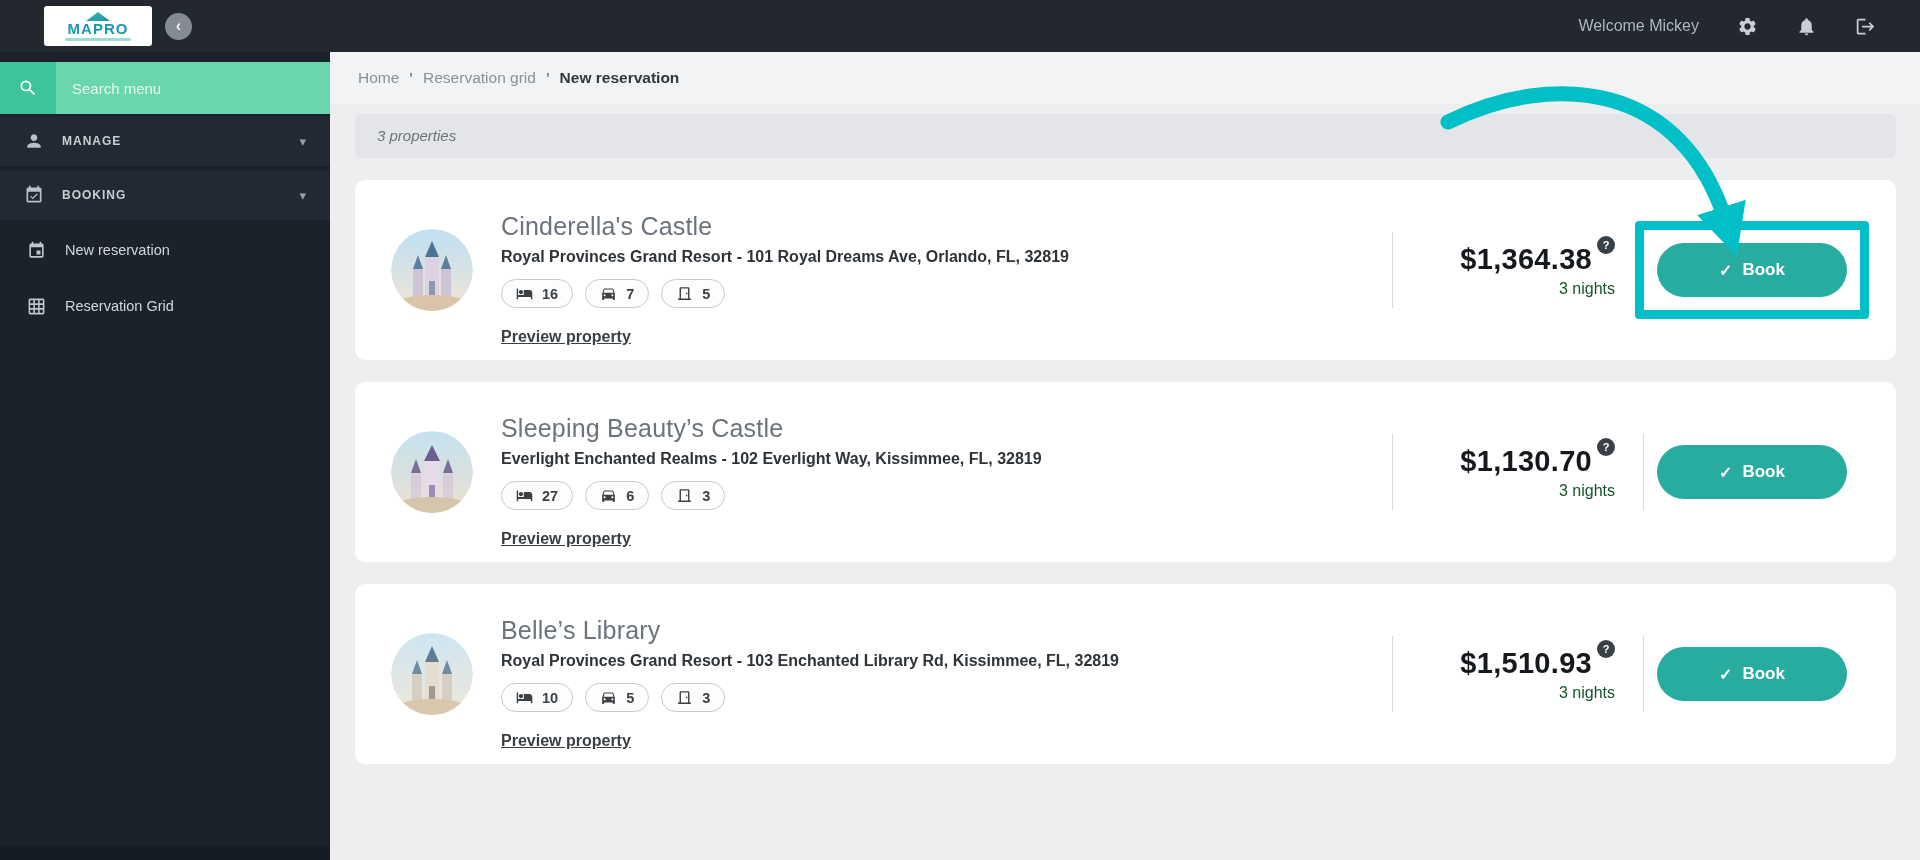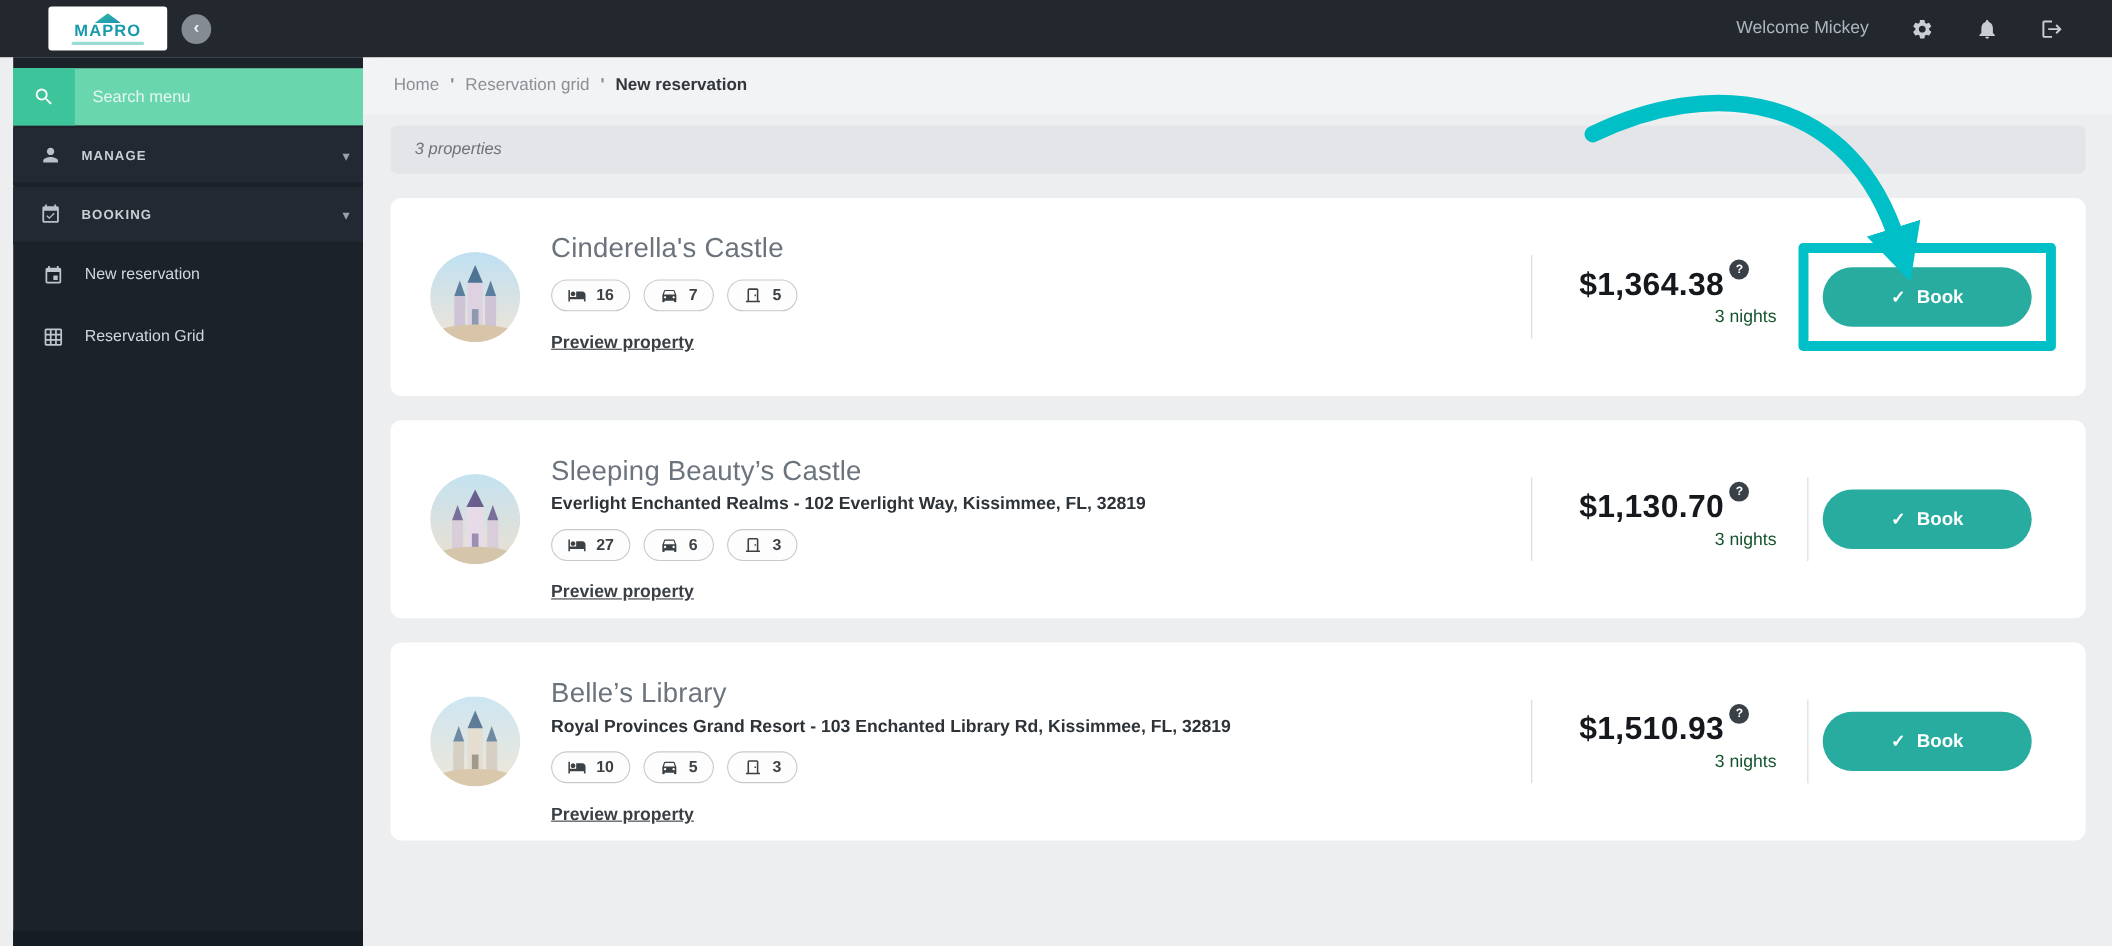--- a/index.html
+++ b/index.html
@@ -29,21 +29,21 @@
     display:flex; align-items:center; justify-content:center; cursor:pointer;
     line-height:1;
   }
   .topbar-right { margin-left:auto; display:flex; align-items:center; gap:38px; padding-right:44px; }
   .welcome-text { color:#aeb6bd; font-size:16px; }
   .topbar-icon { width:21px; height:21px; color:#c9ced4; cursor:pointer; }
   .topbar-icon svg { width:100%; height:100%; fill:currentColor; }
 
   
   .sidebar {
-    position:absolute; top:52px; left:12px; width:330px; height:808px;
+    position:absolute; top:52px; left:0; width:330px; height:808px;
     background:#1b222a;
   }
   .search-row { margin-top:10px; height:52px; background:#69d6ae; display:flex; align-items:stretch; }
   .search-iconbox { width:56px; background:#3ec49a; display:flex; align-items:center; justify-content:center; cursor:pointer; }
   .search-iconbox svg { width:20px; height:20px; }
   .search-input {
     flex:1; background:transparent; border:none; outline:none;
     padding:0 16px; font-size:15px; color:#ffffff;
     font-family:"Liberation Sans", sans-serif;
   }
@@ -99,21 +99,21 @@
     font-size:14.5px; color:#3c4146; font-weight:bold; background:#fdfdfd;
   }
   .badge-icon { width:17px; height:17px; color:#3c4146; }
   .badge-icon svg { width:100%; height:100%; fill:currentColor; }
   .preview-link {
     margin-top:20px; display:inline-block; font-size:16px; color:#3a3f44;
     font-weight:600; text-decoration:underline; cursor:pointer;
   }
   .v-divider { width:1px; height:76px; background:#d6d9dc; flex-shrink:0; }
   .price-block { width:250px; padding:0 28px 0 18px; text-align:right; flex-shrink:0; }
-  .price-row { display:flex; justify-content:center; align-items:flex-start; gap:5px; }
+  .price-row { display:flex; justify-content:flex-end; align-items:flex-start; gap:5px; }
   .price { font-size:29px; font-weight:bold; color:#15191d; letter-spacing:0.3px; }
   .price-help {
     width:18px; height:18px; border-radius:50%; background:#3a4047; color:#ffffff;
     font-size:11px; font-weight:bold; display:flex; align-items:center;
     justify-content:center; margin-top:-7px; cursor:pointer; flex-shrink:0;
   }
   .nights { font-size:16px; color:#14532d; margin-top:4px; }
   .book-area { width:216px; flex-shrink:0; display:flex; justify-content:center; align-items:center; overflow:visible; }
   .book-btn {
     width:190px; height:54px; border-radius:27px; background:#28aca0; border:none;
@@ -245,20 +245,21 @@
           <rect x="34" y="28" width="14" height="42" fill="#ded2e2"></rect>
           <polygon points="22,40 27,26 32,40" fill="#5b7f9e"></polygon>
           <polygon points="50,40 55,26 60,40" fill="#5b7f9e"></polygon>
           <polygon points="34,28 41,12 48,28" fill="#4f7394"></polygon>
           <rect x="38" y="52" width="6" height="18" fill="#8d9bb0"></rect>
           <ellipse cx="41" cy="74" rx="34" ry="8" fill="#d8c4a8"></ellipse>
         </svg>
       </div>
       <div class="prop-info">
         <div class="prop-name">Cinderella's Castle</div>
+        <div class="prop-address">Royal Provinces Grand Resort - 101 Royal Dreams Ave, Orlando, FL, 32819</div>
         <div class="prop-badges">
           <span class="badge">
             <span class="badge-icon">
                 <svg viewBox="0 0 24 24">
                   <path d="M7 13c1.66 0 3-1.34 3-3S8.66 7 7 7s-3 1.34-3 3 1.34 3 3 3zm12-6h-8v7H3V5H1v15h2v-3h18v3h2v-9c0-2.21-1.79-4-4-4z"></path>
                 </svg>
               </span>
             <span>16</span>
           </span>
           <span class="badge">

